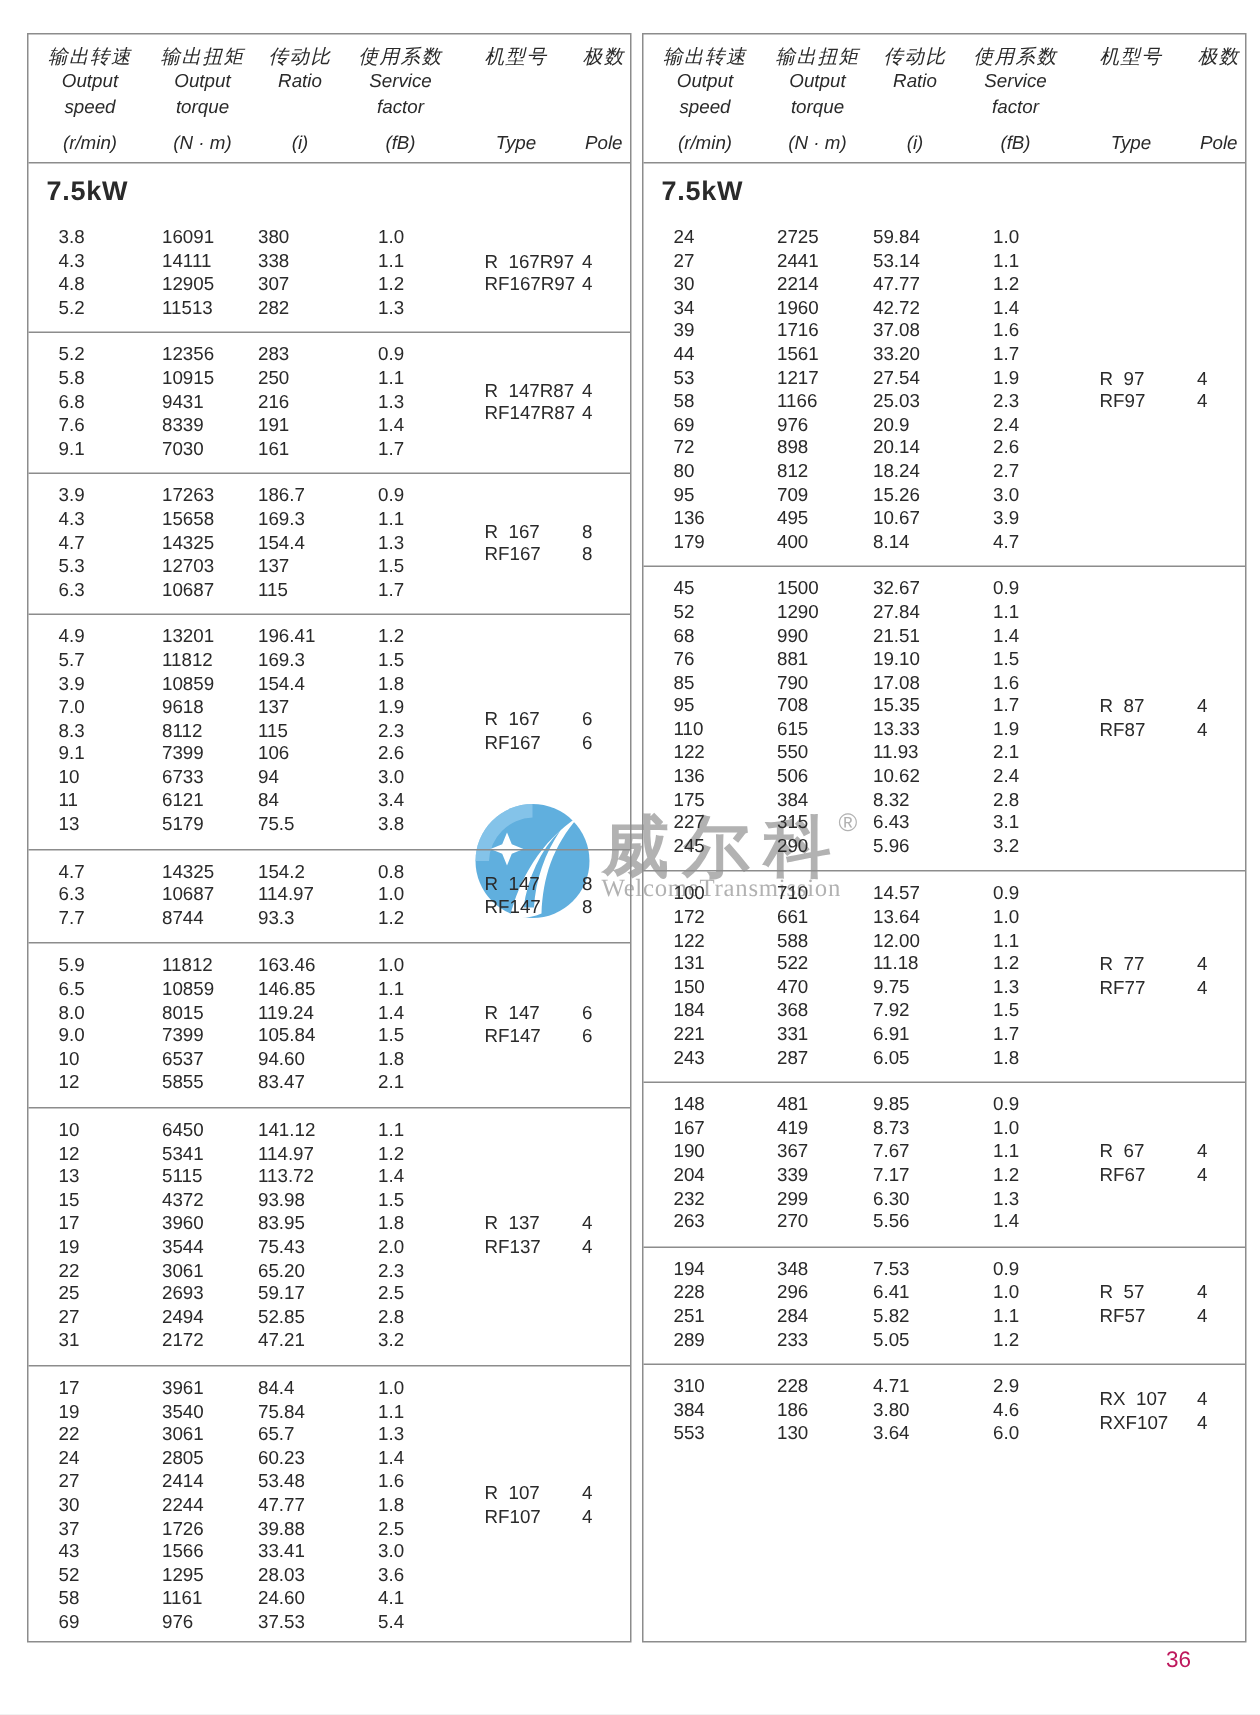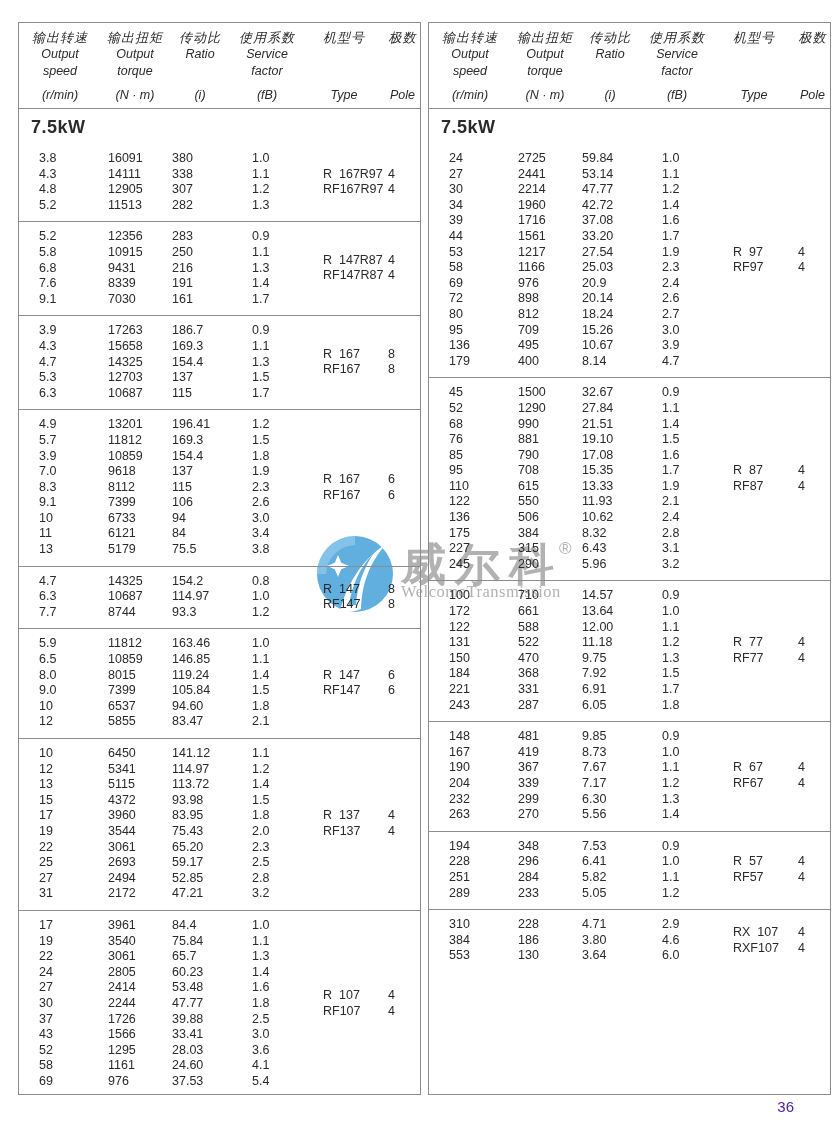--- a/index.html
+++ b/index.html
@@ -39,21 +39,21 @@
   .ttype{white-space:pre;margin-left:20px;}
   .tpole{padding-left:3px;}
   
   .watermark{position:absolute;left:316px;top:535px;z-index:0;display:flex;align-items:flex-start;pointer-events:none;}
   .wm-logo{width:78px;height:78px;flex:0 0 auto;opacity:0.95;}
   .wm-text{margin-left:7px;margin-top:7px;color:#b2b2b2;}
   .wm-cn-line{display:flex;align-items:flex-start;}
   .wm-cn{font-size:45px;line-height:45px;font-weight:bold;letter-spacing:9px;white-space:nowrap;}
   .wm-reg{font-size:17px;line-height:17px;margin-left:-4px;margin-top:-2px;}
   .wm-en{font-family:"Liberation Serif","DejaVu Serif",serif;font-size:16.5px;line-height:17px;margin-top:-4px;letter-spacing:0.5px;}
-  .pageno{position:absolute;right:46px;top:1098px;font-size:15px;color:#4c1d95;}
+  .pageno{position:absolute;right:46px;top:1098px;font-size:15px;color:#be185d;}
 </style>
 </head>
 <body>
 
 <div class="page">
 
   <div class="watermark">
     <svg class="wm-logo" viewBox="0 0 78 78" xmlns="http://www.w3.org/2000/svg">
       <circle cx="39" cy="39" r="38" fill="#58abdd"></circle>
       <path d="M1,39 A38,38 0 0,1 39,1 L39,10 A30,30 0 0,0 10,39 Z" fill="#8ec9ec" opacity="0.7"></path>

